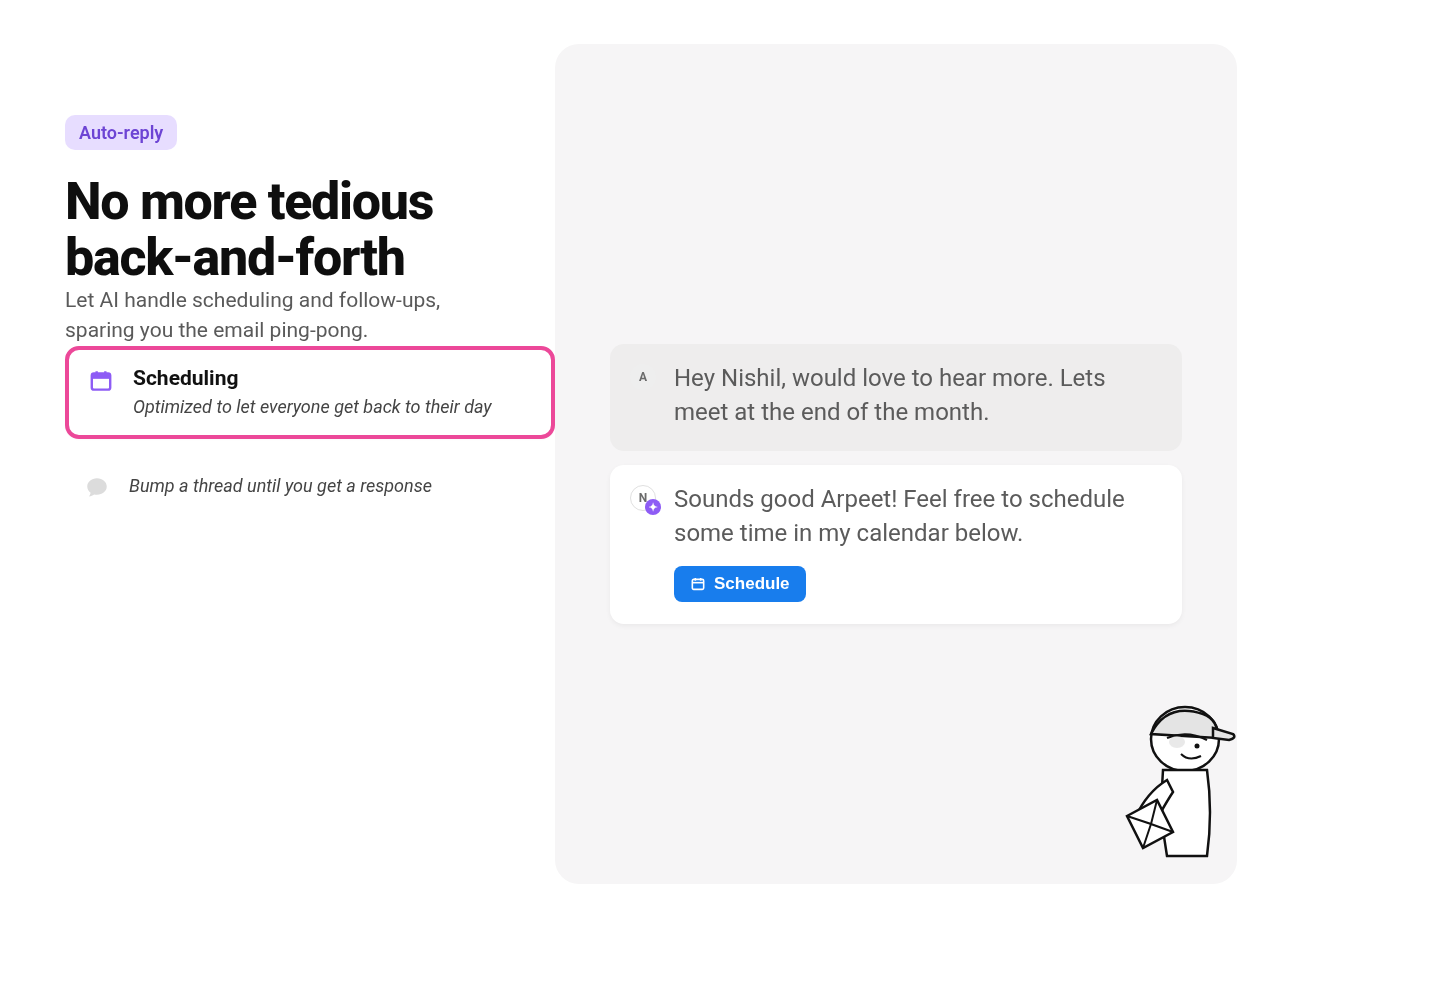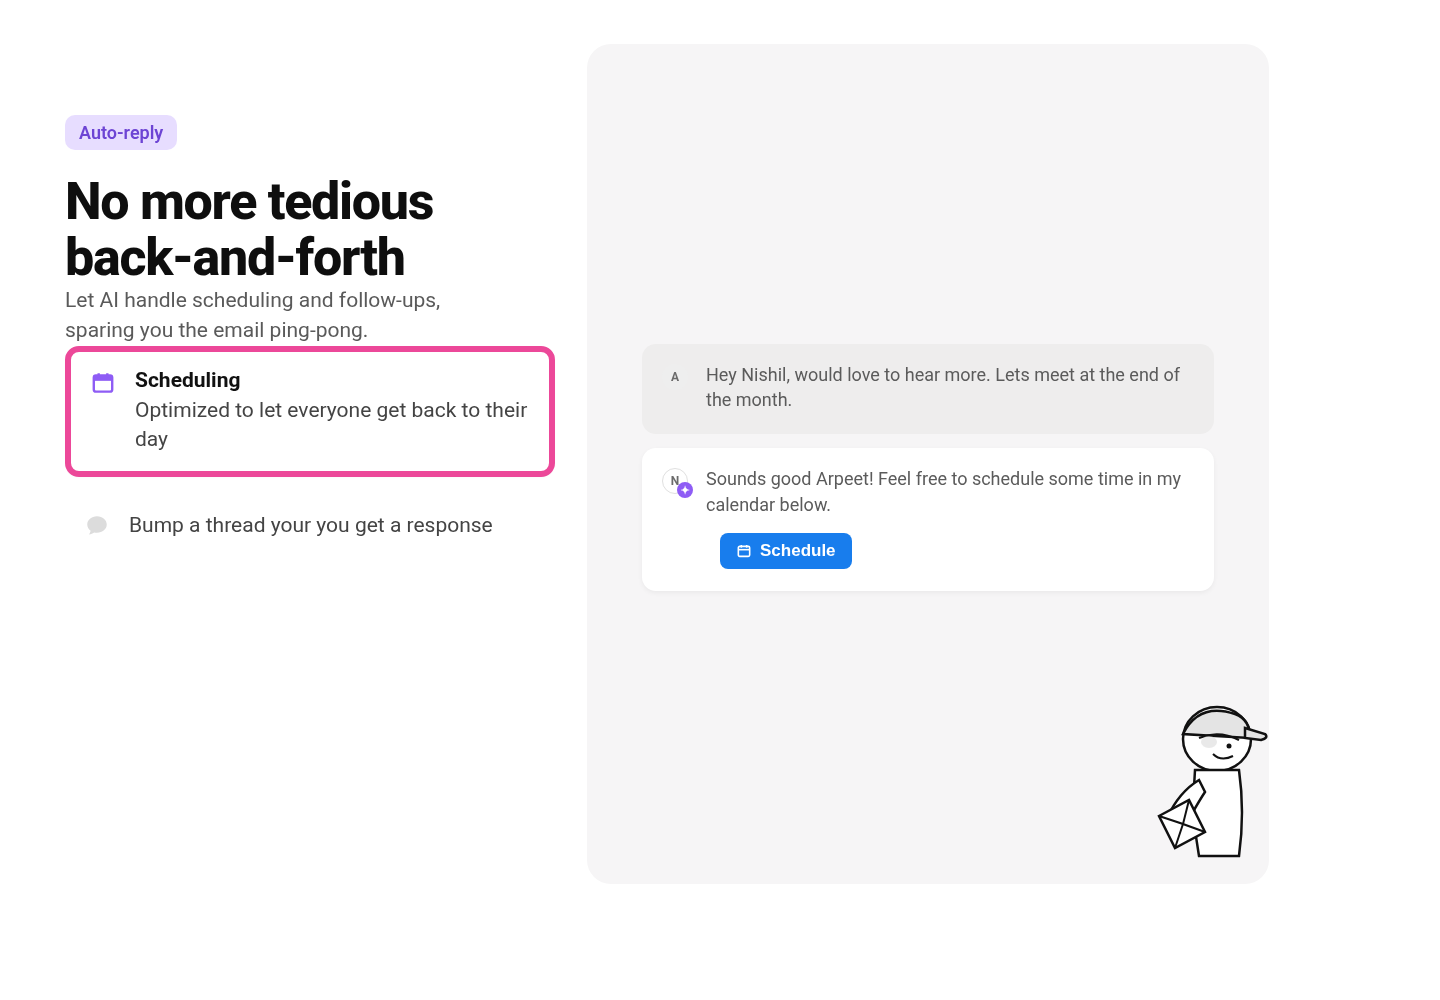--- a/index.html
+++ b/index.html
@@ -1,39 +1,39 @@
 <!DOCTYPE html>
 <html><head>
   <meta charset="utf-8">
   <style>
     * { margin: 0; padding: 0; box-sizing: border-box; }
     body { font-family: -apple-system, BlinkMacSystemFont, 'Segoe UI', Roboto, Helvetica, Arial, sans-serif; background: #fff; color: #1a1a1a; width: 1440px; height: 1000px; overflow: hidden; position: relative; }
-    .container { display: flex; height: 100%; gap: 32px; }
+    .container { display: flex; height: 100%; }
     .left { width: 555px; padding: 115px 0 0 65px; }
     .badge { display: inline-block; background: #e7ddff; color: #6d44d4; font-weight: 600; font-size: 18px; padding: 7px 14px; border-radius: 10px; margin-bottom: 24px; }
     .heading { font-size: 52px; font-weight: 800; letter-spacing: -1.3px; line-height: 1.08; color: #0e0e0e; }
     .subtext { font-size: 21px; color: #5a5a5a; line-height: 1.42; max-width: 440px; }
     .features { display: flex; flex-direction: column; gap: 18px; }
     .feature { display: flex; align-items: flex-start; gap: 18px; padding: 16px 18px; border-radius: 14px; cursor: pointer; }
-    .feature.active { border: 6px solid #ec4899; background: #fff; box-shadow: 0 1px 2px rgba(0,0,0,0.02); }
+    .feature.active { border: 4px solid #ec4899; background: #fff; box-shadow: 0 1px 2px rgba(0,0,0,0.02); }
     .feature-icon { width: 28px; height: 28px; flex-shrink: 0; display: flex; align-items: center; justify-content: center; margin-top: 1px; }
     .feature-text { flex: 1; }
     .feature-title { font-size: 21px; font-weight: 700; color: #111; margin-bottom: 4px; }
-    .feature-desc { font-size: 21px; color: #444; line-height: 1.4; }
+    .feature-desc { font-size: 18px; color: #444; line-height: 1.4; font-style: italic; }
     .right { flex: 1; padding: 44px 28px 0 0; position: relative; }
     .preview { background: #f6f5f6; border-radius: 24px; height: 840px; width: 682px; margin-left: 0; position: relative; padding: 300px 0 0 0; display: flex; flex-direction: column; align-items: center; gap: 14px; }
     .bubble { width: 572px; border-radius: 14px; padding: 18px 20px 22px 20px; display: flex; align-items: flex-start; gap: 18px; }
     .bubble-grey { background: #eeeded; }
     .bubble-white { background: #fff; box-shadow: 0 2px 5px rgba(0,0,0,0.05); }
     .avatar { width: 26px; height: 26px; border-radius: 50%; background: #eeeeee; display: flex; align-items: center; justify-content: center; font-size: 12px; font-weight: 700; color: #6b6b6b; flex-shrink: 0; margin-top: 2px; position: relative; }
     .avatar.white-bg { background: #fff; border: 1px solid #e0e0e0; }
     .avatar-sub { position: absolute; bottom: -5px; right: -6px; width: 16px; height: 16px; border-radius: 50%; background: #8e5cf5; display: flex; align-items: center; justify-content: center; color: #fff; font-size: 11px; font-weight: 700; }
     .bubble-body { flex: 1; }
-    .bubble-text { font-size: 18px; color: #5b5b5b; line-height: 1.4; }
-    .schedule-btn { margin-top: 16px; display: inline-flex; align-items: center; gap: 8px; background: #187ded; color: #fff; font-weight: 700; font-size: 17px; padding: 8px 16px; border-radius: 8px; border: none; cursor: pointer; margin-left: 14px; }
+    .bubble-text { font-size: 24px; color: #5b5b5b; line-height: 1.4; }
+    .schedule-btn { margin-top: 16px; display: inline-flex; align-items: center; gap: 8px; background: #187ded; color: #fff; font-weight: 700; font-size: 17px; padding: 8px 16px; border-radius: 8px; border: none; cursor: pointer; }
     .schedule-btn svg { width: 16px; height: 16px; }
     .mascot { position: absolute; bottom: 0; right: 0; width: 130px; height: 200px; }
   </style>
 </head>
 <body>
 
 <div class="container">
   <div class="left">
     <div class="badge">Auto-reply</div>
     <h1 class="heading">No more tedious back-and-forth</h1>
@@ -56,21 +56,21 @@
         </div>
       </div>
 
       <div class="feature">
         <div class="feature-icon">
           <svg viewBox="0 0 24 24" width="26" height="26">
             <path d="M12 3C6.9 3 3 6.4 3 10.6c0 2.3 1.2 4.4 3.1 5.8-.2 1.2-.8 2.6-1.6 3.4 1.9-.2 3.6-1 4.8-1.8.9.2 1.8.3 2.7.3 5.1 0 9-3.4 9-7.6S17.1 3 12 3z" fill="#dcdcdc"></path>
           </svg>
         </div>
         <div class="feature-text">
-          <div class="feature-desc">Bump a thread your you get a response</div>
+          <div class="feature-desc">Bump a thread until you get a response</div>
         </div>
       </div>
 
 
     </div>
   </div>
 
   <div class="right">
     <div class="preview">
 

